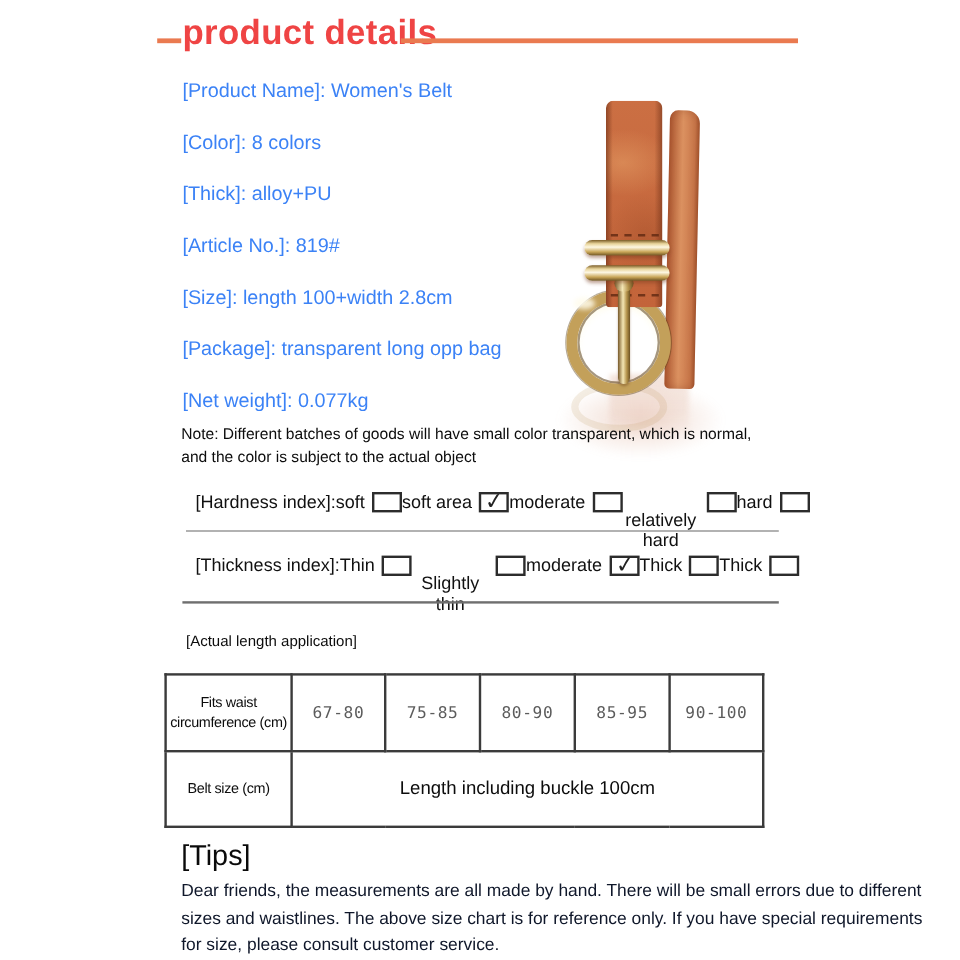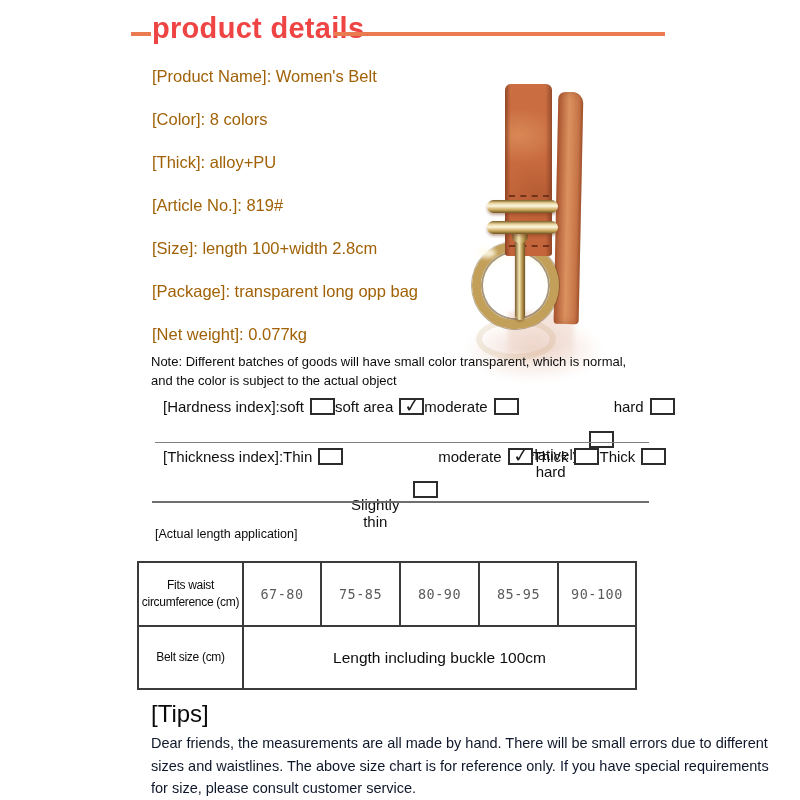--- a/index.html
+++ b/index.html
@@ -8,21 +8,21 @@
   body { font-family:"Liberation Sans", sans-serif; color:var(--ink); }
   .page { position:relative; width:800px; height:800px; background:#fff; overflow:hidden; }
 
   
   .dash   { position:absolute; left:131px; top:32px; width:20px; height:4px; background:var(--accent); }
   .title  { position:absolute; left:152px; top:12px; font-size:29px; font-weight:bold; letter-spacing:.3px; color:#ef4444; }
   .rule   { position:absolute; left:334px; top:32px; width:331px; height:4px; background:var(--accent); }
 
   
   .specs { position:absolute; left:152px; top:55px; list-style:none; }
-  .specs li { font-size:16.5px; line-height:43px; white-space:nowrap; color:#a16207; }
+  .specs li { font-size:16.5px; line-height:43px; white-space:nowrap; color:#3b82f6; }
 
   
   .belt { position:absolute; left:450px; top:66px; width:260px; height:310px; }
   .belt * { position:absolute; }
   .refl-ell { left:14px; top:252px; width:140px; height:64px; border-radius:50%;
               background:radial-gradient(ellipse at center, rgba(205,130,95,.30), rgba(205,130,95,0) 70%); filter:blur(3px); }
   .refl-ring { left:26px; top:252px; width:80px; height:42px; border:6px solid rgba(185,150,90,.16); border-radius:50%; }
   .refl-strap { left:58px; top:246px; width:66px; height:52px;
               background:linear-gradient(180deg, rgba(200,120,80,.22), rgba(200,120,80,0)); filter:blur(2px); }
   .strap-back { left:106px; top:26px; width:25px; height:232px; transform:rotate(1.2deg);
@@ -50,21 +50,21 @@
   .prong { left:65px; top:168px; width:10px; height:86px; border-radius:5px;
          background:linear-gradient(90deg,#77592a,#f4e6b4 42%,#b6954e 72%,#6d5222);
          box-shadow:0 2px 2px rgba(110,70,30,.4); }
   .prong::before { content:""; position:absolute; left:-3px; top:-5px; width:16px; height:14px; border-radius:7px;
          background:linear-gradient(90deg,#77592a,#f4e6b4 42%,#b6954e 72%,#6d5222); }
 
   
   .note { position:absolute; left:151px; top:352px; width:478px; font-size:13px; line-height:19px; color:#0c0c0c; }
 
   
-  .idx-row { position:absolute; left:163px; width:480px; display:flex; align-items:flex-start; justify-content:space-between; }
+  .idx-row { position:absolute; left:163px; width:480px; display:flex; align-items:center; justify-content:space-between; }
   .idx-hardness  { top:398px; height:40px; }
   .idx-thickness { top:448px; height:46px; }
   .idx-label { font-size:15px; white-space:nowrap; }
   .opt { display:flex; align-items:center; gap:6px; }
   .opt-label { font-size:15px; white-space:nowrap; }
   .opt-label.stack { white-space:normal; display:inline-block; width:64px; text-align:center; line-height:1.15;margin-top:48px; }
   .cbox { position:relative; display:inline-block; width:25px; height:17px; border:2px solid #2c2c2c; background:#fff; }
   .checkmark { display:none; }
   .cbox[data-checked="true"] .checkmark { display:block; position:absolute; left:3px; top:-6px; font-style:normal;
               font-size:19px; font-weight:400; color:#222; transform:rotate(-6deg); }

